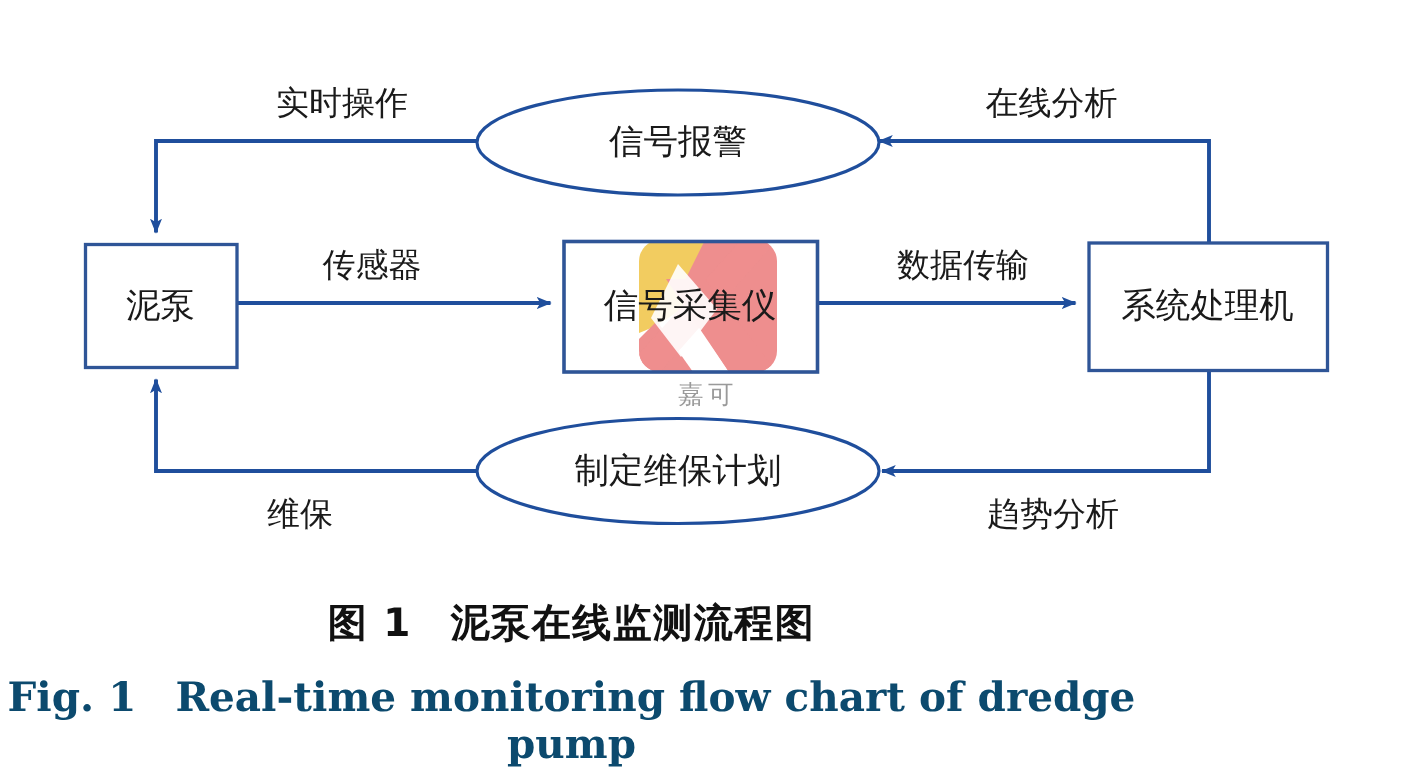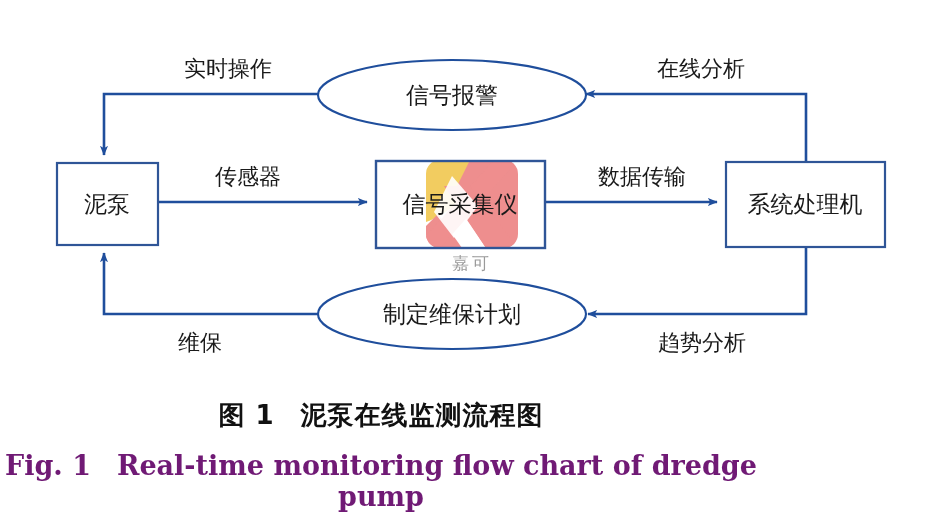--- a/index.html
+++ b/index.html
@@ -59,21 +59,21 @@
     font-size: 26px;
     font-weight: bold;
     color: #111111;
     letter-spacing: 1px;
   }
   #caption-en {
     top: 450px;
     font-family: "DejaVu Serif", "Liberation Serif", serif;
     font-size: 27px;
     font-weight: bold;
-    color: #701a75;
+    color: #0c4a6e;
   }
   .cap-gap { display: inline-block; width: 26px; }
 </style>
 </head>
 <body>
 
 <div id="page">
 
   <svg id="diagram-svg" viewBox="0 0 940 400">
     <defs>

